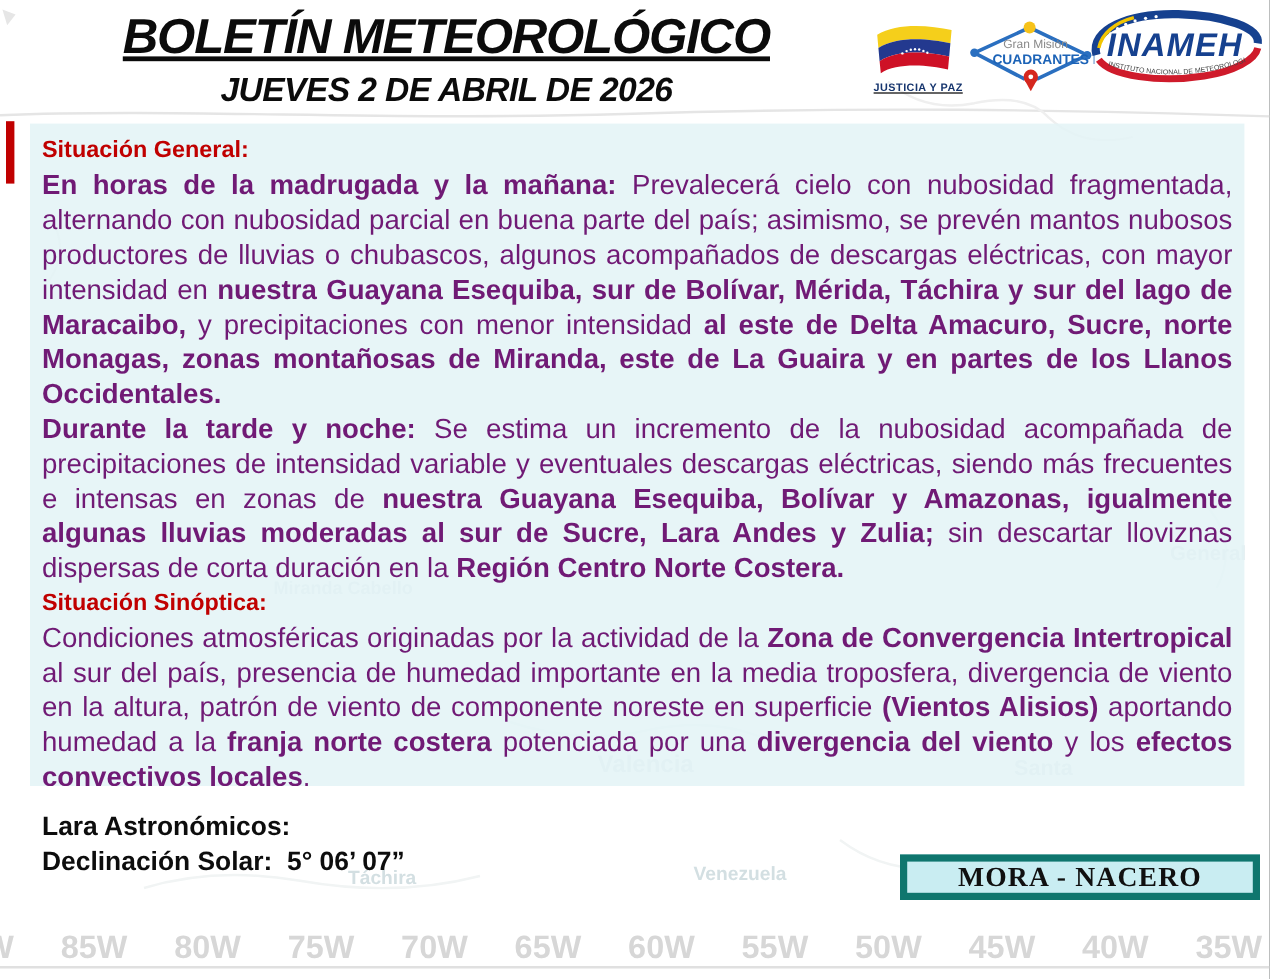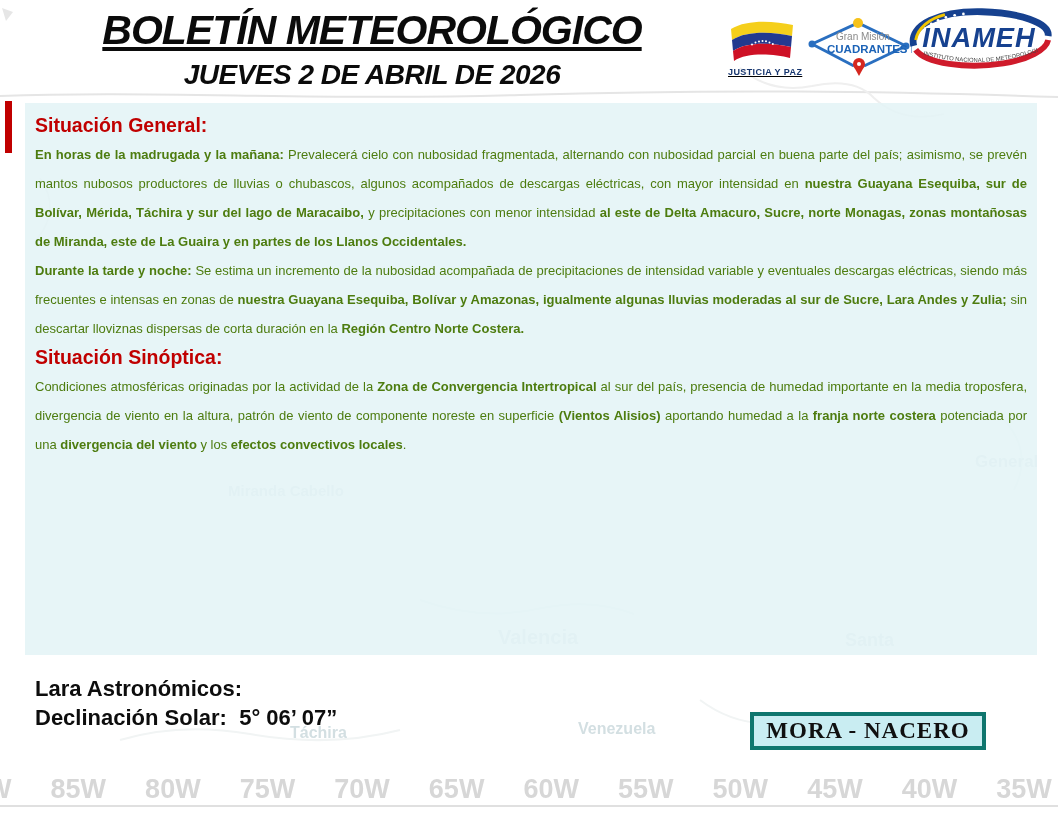--- a/index.html
+++ b/index.html
@@ -34,31 +34,31 @@
   .accent-bar{position:absolute;left:5px;top:101px;width:7px;height:52px;background:#c00000;z-index:3;}
   .bulletin{
     position:absolute;left:25px;top:103px;width:1012px;height:552px;z-index:1;
     background:rgba(227,244,246,0.87);padding:8px 10px 0 10px;box-sizing:border-box;
     overflow:hidden;
   }
   .sec-heading{
     color:#c00000;font-weight:bold;font-size:19.5px;line-height:29px;
   }
   .para{
-    font-size:13px;line-height:29px;color:#4d7c0f;text-align:justify;
+    font-size:23px;line-height:29px;color:#701a75;text-align:justify;
     text-align-last:left;
   }
   .para .b{font-weight:bold;}
   
   .astro{position:absolute;left:35px;top:674px;z-index:2;color:#0d0d0d;}
   .astro div{font-size:22px;font-weight:bold;line-height:29px;white-space:pre;}
   
   .sig-box{
-    position:absolute;left:750px;top:712px;width:236px;height:38px;z-index:2;
-    background:#c9edf2;border:4px solid #0f766e;box-sizing:border-box;
+    position:absolute;left:750px;top:712px;width:300px;height:38px;z-index:2;
+    background:#c9edf2;border:6px solid #0f766e;box-sizing:border-box;
     display:flex;align-items:center;justify-content:center;
     font-family:"Liberation Serif",serif;font-weight:bold;font-size:23px;
     letter-spacing:1px;color:#101010;
   }
 </style>
 </head>
 <body>
 
 <div class="page">
 

